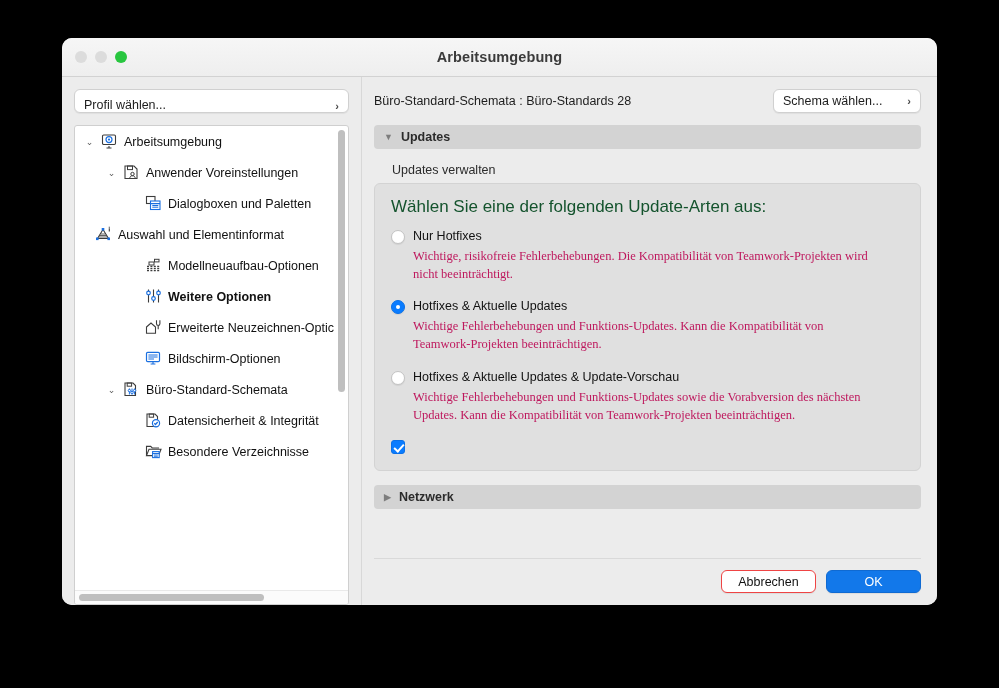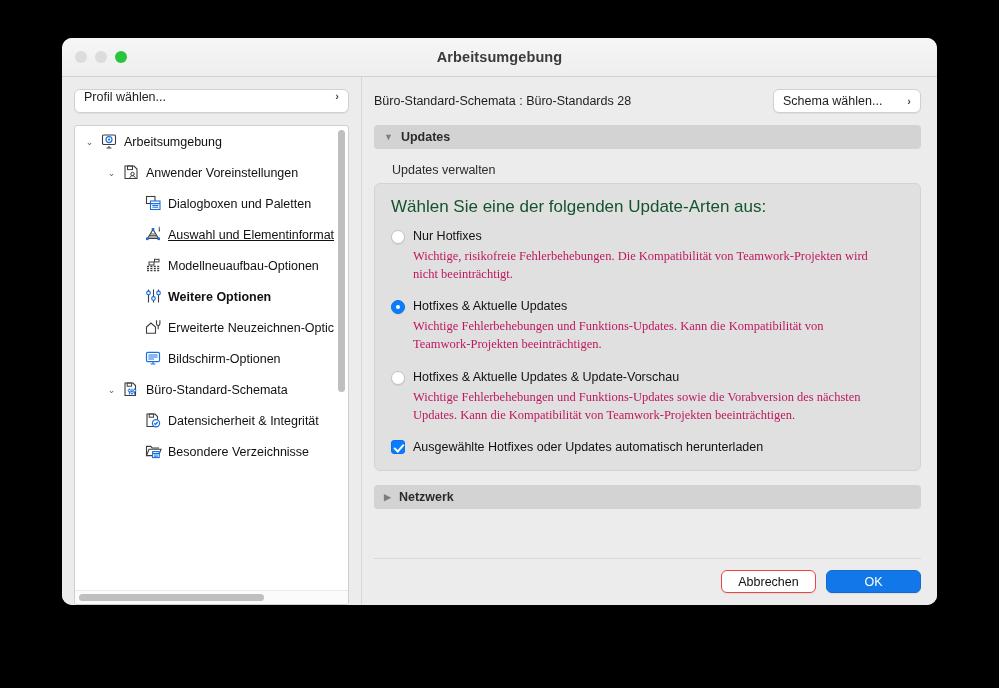--- a/index.html
+++ b/index.html
@@ -51,21 +51,21 @@
     padding: 12px 12px 0 12px;
     display: flex; flex-direction: column;
     border-right: 1px solid #d8d8d8;
   }
   #profile-select {
     height: 24px;
     background: #ffffff;
     border: 1px solid #d0d0d0;
     border-radius: 6px;
     box-shadow: 0 1px 1px rgba(0,0,0,.06);
-    display: flex; align-items: flex-start;
+    display: flex; align-items: flex-end;
     padding: 0 9px;
     font-size: 12.5px; color: #1d1d1d;
     justify-content: space-between;
     margin-bottom: 12px;
     cursor: default;
   }
   #profile-select .chev { font-size: 11px; color: #4a4a4a; font-weight: bold; }
 
   #tree-wrap {
     position: relative;
@@ -275,21 +275,21 @@
               <span class="ticon">
                 <svg width="17" height="17" viewBox="0 0 17 17">
                   <rect x="1.5" y="1.5" width="8.5" height="7" fill="none" stroke="#3c3c3c" stroke-width="1.1"></rect>
                   <rect x="5.5" y="6" width="9.5" height="8.5" fill="#fff" stroke="#1a6fe0" stroke-width="1.1"></rect>
                   <path d="M5.5 8.6h9.5" stroke="#1a6fe0" stroke-width="1.1"></path>
                   <path d="M7.3 10.5h6M7.3 12.2h6" stroke="#1a6fe0" stroke-width="1"></path>
                 </svg>
               </span>
               <span class="tlabel">Dialogboxen und Paletten</span>
             </div>
-            <div class="tnode" style="padding-left: 50px; text-decoration: underline;">
+            <div class="tnode" style="">
               <span class="tw"></span>
               <span class="ticon">
                 <svg width="17" height="17" viewBox="0 0 17 17">
                   <path d="M2.5 12.5L8 3.5l5.5 9z" fill="none" stroke="#3c3c3c" stroke-width="1.1"></path>
                   <path d="M3.8 11h8.5M4.8 9.5h6.5M5.8 8h4.5" stroke="#3c3c3c" stroke-width=".8"></path>
                   <rect x="1" y="11.5" width="2.6" height="2.6" fill="#1a6fe0"></rect>
                   <rect x="12.4" y="11.5" width="2.6" height="2.6" fill="#1a6fe0"></rect>
                   <rect x="6.7" y="2" width="2.6" height="2.6" fill="#1a6fe0"></rect>
                   <path d="M14.3 2.2v3.2M14.3 .8v.9" stroke="#3c3c3c" stroke-width="1.1"></path>
                 </svg>
@@ -421,21 +421,20 @@
               <div class="radio-desc">Wichtige Fehlerbehebungen und Funktions-Updates. Kann die Kompatibilität von Teamwork-Projekten beeinträchtigen.</div>
               <div class="radio-row">
                 <div class="radio"></div>
                 <span class="radio-label">Hotfixes &amp; Aktuelle Updates &amp; Update-Vorschau</span>
               </div>
               <div class="radio-desc">Wichtige Fehlerbehebungen und Funktions-Updates sowie die Vorabversion des nächsten Updates. Kann die Kompatibilität von Teamwork-Projekten beeinträchtigen.</div>
             </div>
 
           <div class="check-row">
             <div class="checkbox"></div>
-            <span class="check-label">Ausgewählte Hotfixes oder Updates automatisch herunterladen</span>
           </div>
         </div>
       </div>
 
       <div class="section-header" id="netzwerk-header">
         <span class="tri">▶</span>
         <span>Netzwerk</span>
       </div>
 
       <div id="footer">

